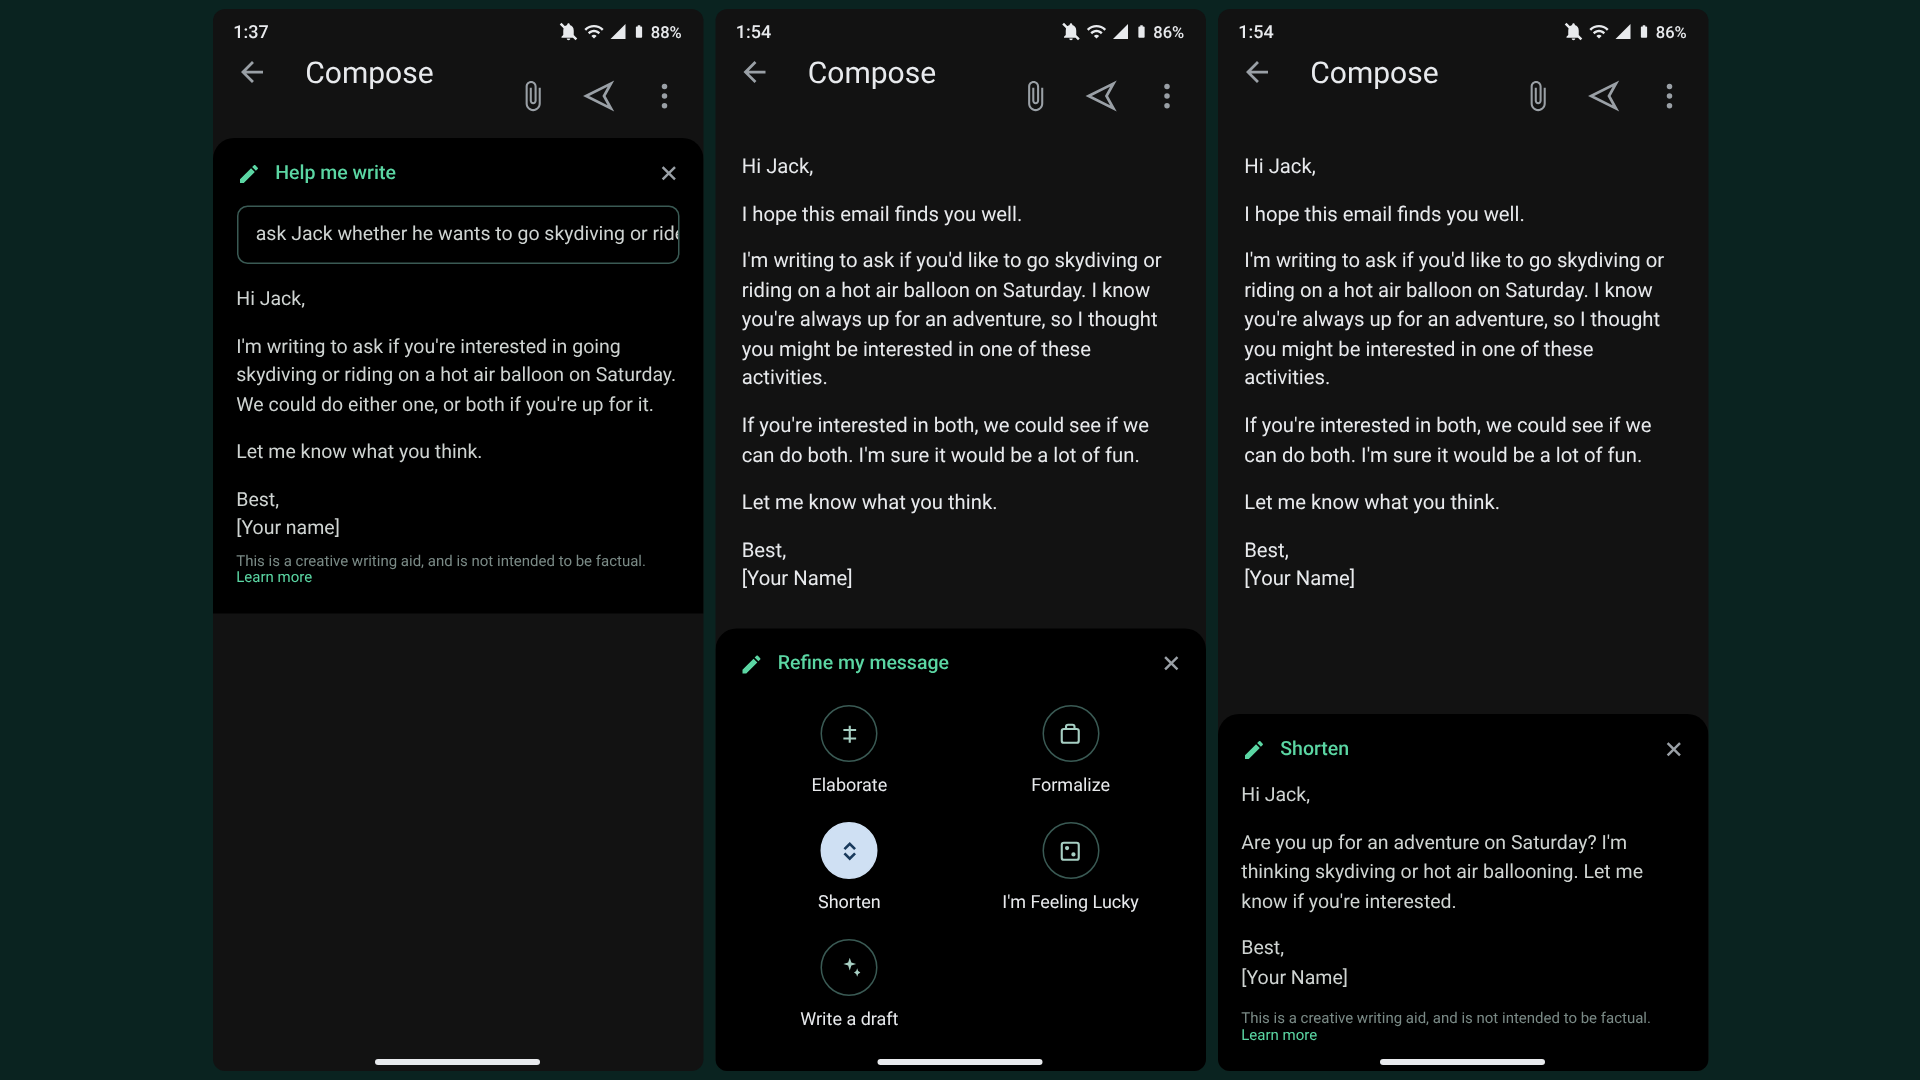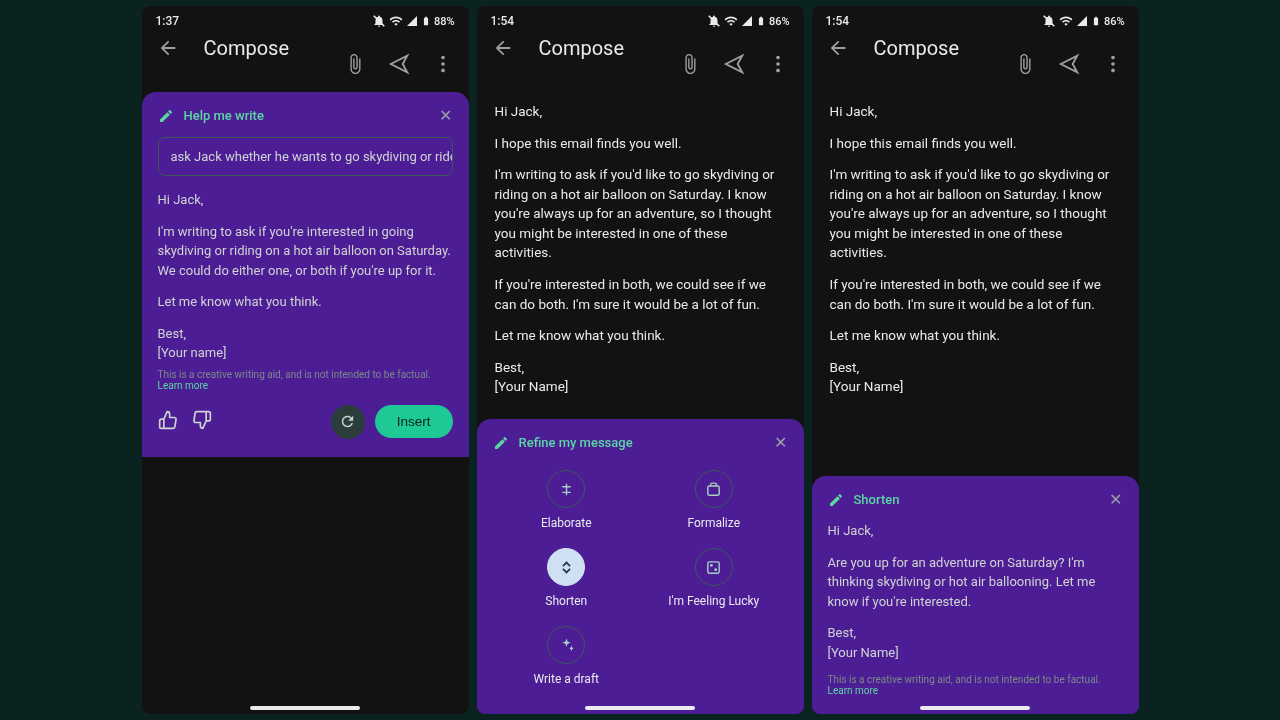--- a/index.html
+++ b/index.html
@@ -60,21 +60,21 @@
   .email-content {
     padding: 10px 18px 10px 18px;
     color: #e8eaed;
     font-size: 13.5px;
     line-height: 1.45;
     flex: 1;
     overflow: hidden;
   }
   .email-content p { margin-bottom: 12px; }
   .panel {
-    background: #4c1d95;
+    background: #000000;
     border-top-left-radius: 14px;
     border-top-right-radius: 14px;
     padding: 14px 16px 18px 16px;
     position: relative;
   }
   .panel-header {
     display: flex;
     align-items: center;
     gap: 10px;
     color: #5bd6a3;
@@ -219,38 +219,20 @@
     <div class="prompt-box">ask Jack whether he wants to go skydiving or ride on a</div>
     <div class="draft-text">
       <p>Hi Jack,</p>
       <p>I'm writing to ask if you're interested in going skydiving or riding on a hot air balloon on Saturday. We could do either one, or both if you're up for it.</p>
       <p>Let me know what you think.</p>
       <p style="margin-bottom:0"><span>Best,</span><br><span>[Your name]</span></p>
     </div>
     <div class="disclaimer">
       <span>This is a creative writing aid, and is not intended to be factual.</span>
       <span class="link">Learn more</span>
-    </div>
-    <div class="panel-actions">
-      <div class="thumbs">
-        <span><svg width="20" height="20" viewBox="0 0 24 24" fill="none" stroke="currentColor" stroke-width="2">
-              <path d="M14 9V5a3 3 0 00-3-3l-4 9v11h11.28a2 2 0 002-1.7l1.38-9a2 2 0 00-2-2.3H14zM7 22H4a2 2 0 01-2-2v-7a2 2 0 012-2h3"></path>
-            </svg></span>
-        <span><svg width="20" height="20" viewBox="0 0 24 24" fill="none" stroke="currentColor" stroke-width="2">
-              <path d="M10 15v4a3 3 0 003 3l4-9V2H5.72a2 2 0 00-2 1.7l-1.38 9a2 2 0 002 2.3H10zM17 2h3a2 2 0 012 2v7a2 2 0 01-2 2h-3"></path>
-            </svg></span>
-      </div>
-      <div class="action-right">
-        <span class="refresh-btn">
-            <svg width="17" height="17" viewBox="0 0 24 24" fill="currentColor">
-              <path d="M17.65 6.35C16.2 4.9 14.21 4 12 4c-4.42 0-7.99 3.58-7.99 8s3.57 8 7.99 8c3.73 0 6.84-2.55 7.73-6h-2.08c-.82 2.33-3.04 4-5.65 4-3.31 0-6-2.69-6-6s2.69-6 6-6c1.66 0 3.14.69 4.22 1.78L13 11h7V4l-2.35 2.35z"></path>
-            </svg>
-          </span>
-        <button class="primary-btn">Insert</button>
-      </div>
     </div>
   </div>
   <div class="nav-handle"></div>
 </div>
 
 <div class="phone">
   <div class="statusbar">
     <span>1:54</span>
     <div class="status-right">
       <svg class="svg-icon" style="width:14px;height:14px" viewBox="0 0 24 24" fill="currentColor">

